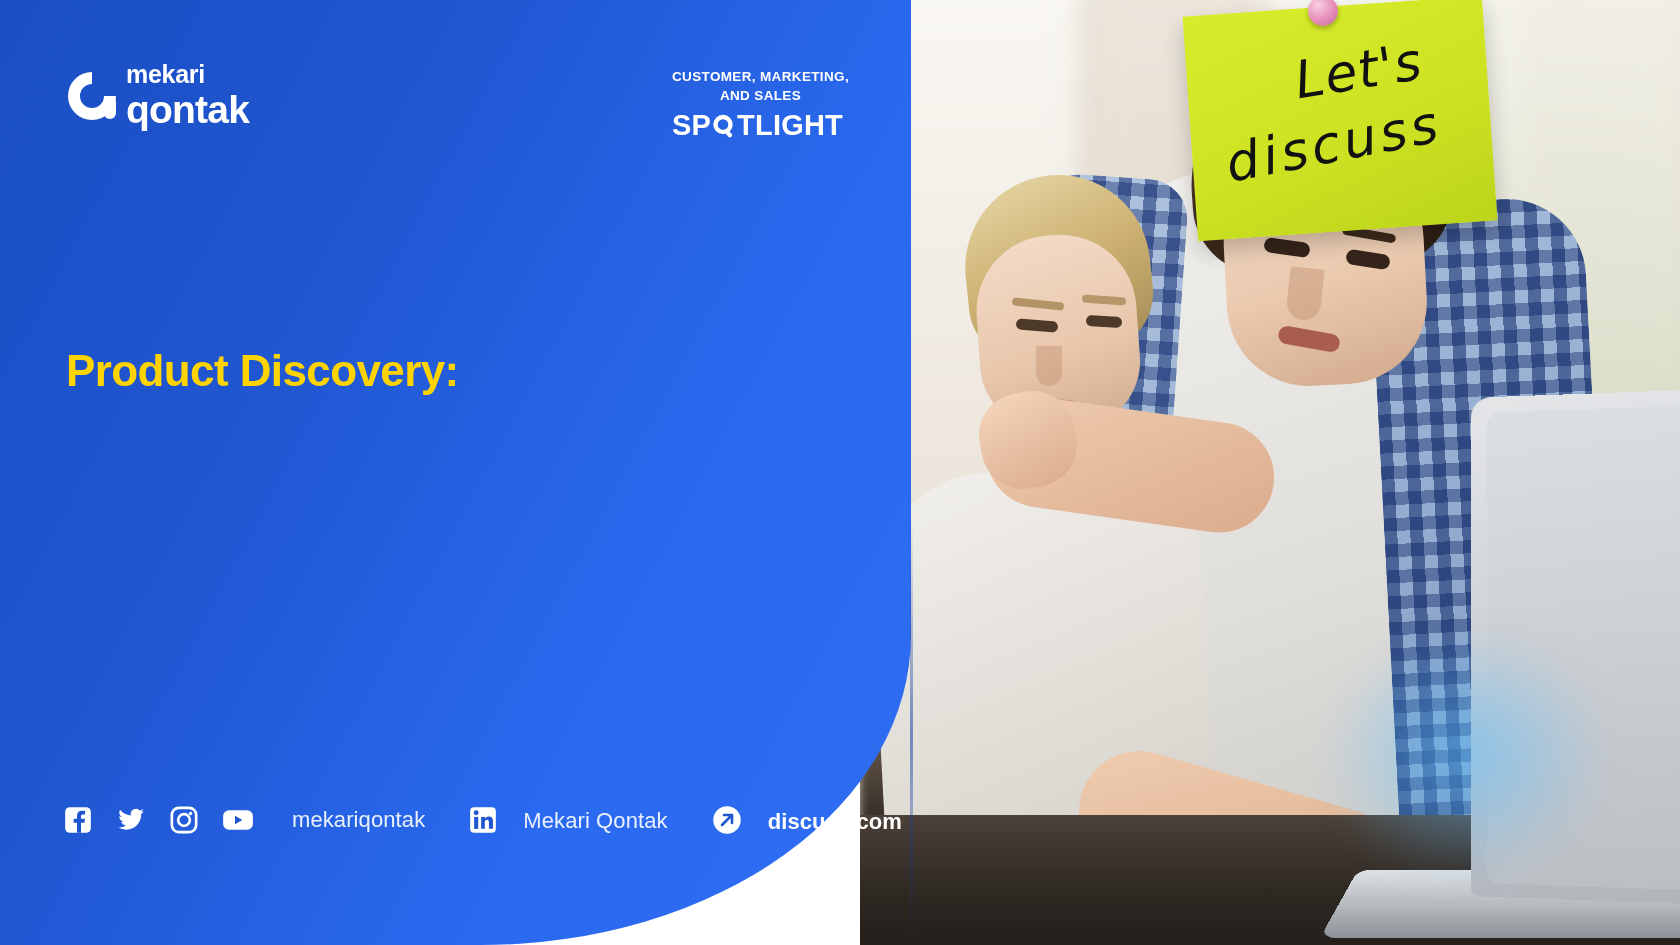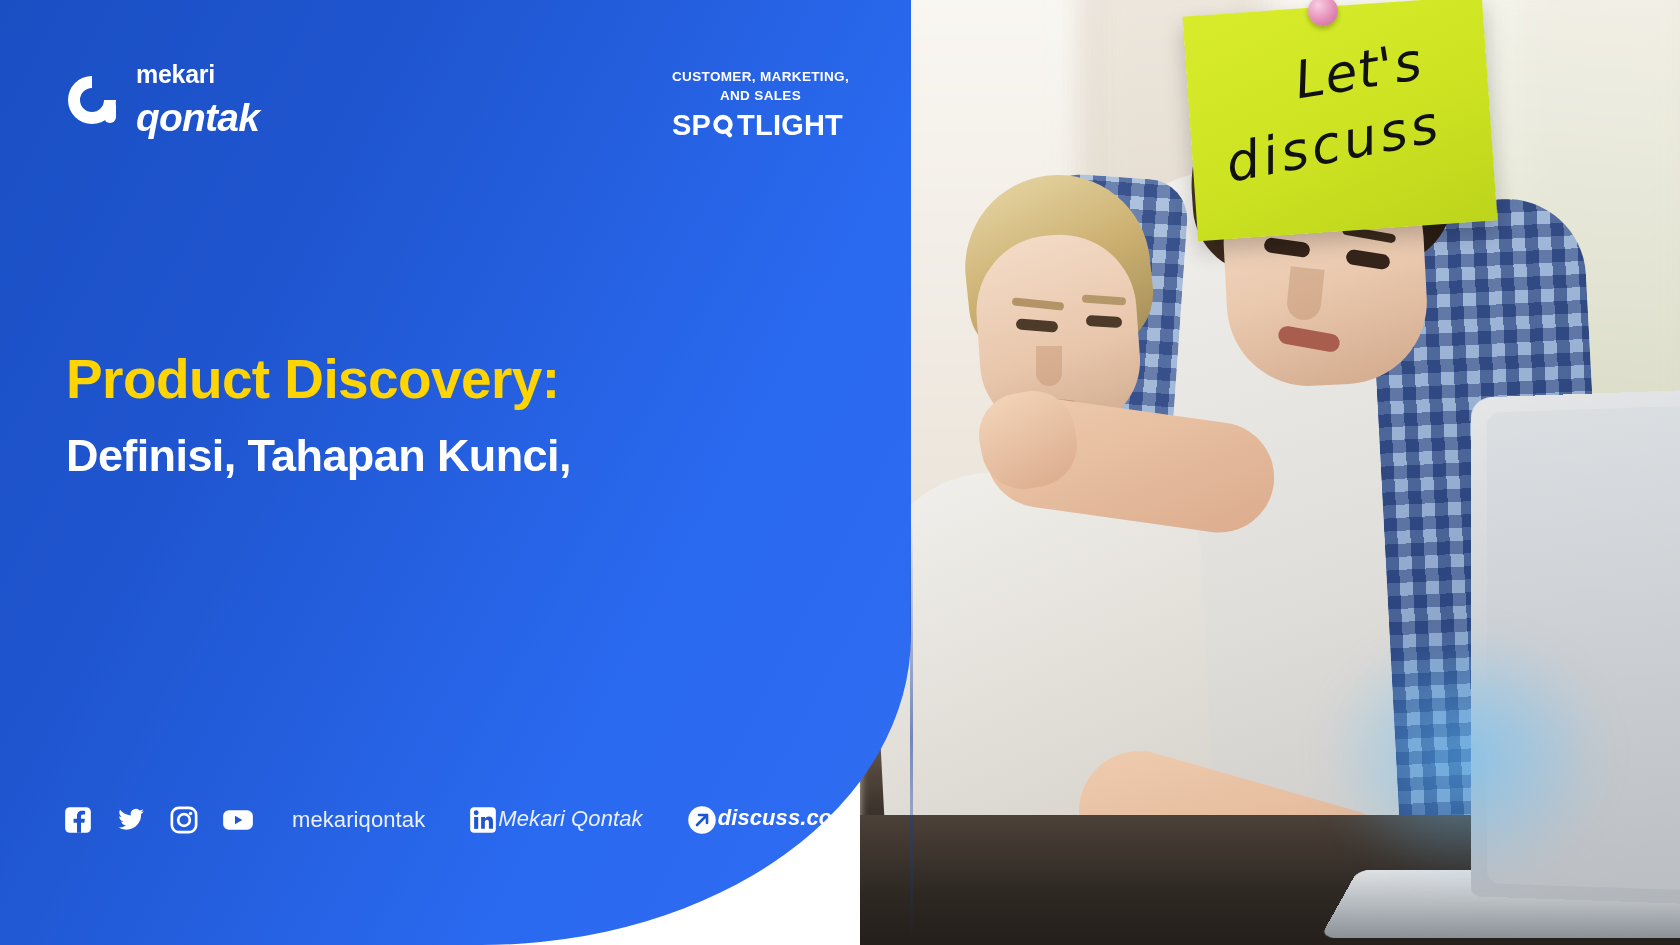--- a/index.html
+++ b/index.html
@@ -141,48 +141,48 @@
 
   
   .panel { position:absolute; left:0; top:0; width:911px; height:945px;
            background:linear-gradient(118deg,#1a4fc4 0%,#1f55cf 30%,#2a6af0 70%,#2f6cf2 100%);
            border-bottom-right-radius:430px 310px; }
   .panel::after{ content:""; position:absolute; right:-2px; top:0; bottom:0; width:3px;
            background:linear-gradient(180deg,rgba(0,0,0,0) 55%, rgba(20,60,160,.55) 78%, rgba(0,0,0,0));
            border-bottom-right-radius:430px 310px; }
 
   
-  .logo { position:absolute; left:66px; top:62px; display:flex; align-items:center; gap:18px; }
+  .logo { position:absolute; left:66px; top:62px; display:flex; align-items:center; gap:8px; }
   .logo-mark { width:52px; height:52px; flex:none; }
   .logo-words { color:#fff; line-height:1; }
   .logo-top { font-size:25px; font-weight:700; letter-spacing:-.3px; display:block; }
   .logo-bot { font-size:39px; font-weight:700; letter-spacing:-.8px; display:block;
-              margin-top:11px;font-style:italic; }
+              margin-top:3px; }
 
   .spot { position:absolute; left:672px; top:68px; color:#fff;text-align:center; }
   .spot-kicker { font-size:13.5px; font-weight:700; letter-spacing:.35px; line-height:1.38;
                  text-transform:uppercase; }
   .spot-word { display:flex; align-items:center; font-size:29px; font-weight:800;
                letter-spacing:.2px; margin-top:4px; }
   .spot-o { width:24px; height:24px; margin:0 1px; flex:none; }
 
   
   .headline { position:absolute; left:66px; top:338px; width:740px; }
-  .h-yellow { color:#ffd400; font-size:55px; font-weight:700; letter-spacing:-.6px;
+  .h-yellow { color:#ffd400; font-size:44px; font-weight:700; letter-spacing:-.6px;
               line-height:1.52; }
   .h-white  { color:#fff; font-size:45px; font-weight:700; letter-spacing:-.6px;
               line-height:1.52; }
 
   
   .footer { position:absolute; left:64px; bottom:110px; display:flex; align-items:center; }
   .soc { display:flex; align-items:center; gap:24px; }
   .soc svg { display:block; }
   .soc-label { color:#eaf0fd; font-size:22px; margin-left:14px; letter-spacing:.1px; }
   .sep { width:44px; }
-  .grp { display:flex; align-items:flex-start; gap:1px;font-style:italic; }
+  .grp { display:flex; align-items:flex-end; gap:26px; }
   .grp-label { color:#eaf0fd; font-size:22px; letter-spacing:.1px; }
   .grp-label.b { font-weight:700; color:#fff; }
 </style>
 </head>
 <body>
 
 <div class="canvas">
 
   <div class="photo">
     <div class="win-a"></div>
@@ -267,21 +267,20 @@
         <svg class="spot-o" viewBox="0 0 24 24">
           <circle cx="11" cy="10.5" r="7.5" fill="none" stroke="#fff" stroke-width="4.4"></circle>
           <rect x="14.2" y="15" width="4.3" height="9" rx="2.1" fill="#fff" transform="rotate(-42 16.3 19.5)"></rect>
         </svg>
         <span>TLIGHT</span>
       </div>
     </div>
 
     <div class="headline">
       <div class="h-yellow">Product Discovery:</div>
-      <div class="h-white">Definisi, Tahapan Kunci,</div>
     </div>
 
     <div class="footer">
 
       <div class="soc">
         <svg width="28" height="28" viewBox="0 0 24 24">
           <rect x="1" y="1" width="22" height="22" rx="4" fill="#fff"></rect>
           <path d="M14.6 23V14.4h2.9l.44-3.4h-3.34V8.84c0-.98.27-1.65 1.68-1.65h1.79V4.15
                    C17.76 4.1 16.7 4 15.47 4c-2.57 0-4.33 1.57-4.33 4.45V11H8.2v3.4h2.94V23z" fill="#1f55cf"></path>
         </svg>

